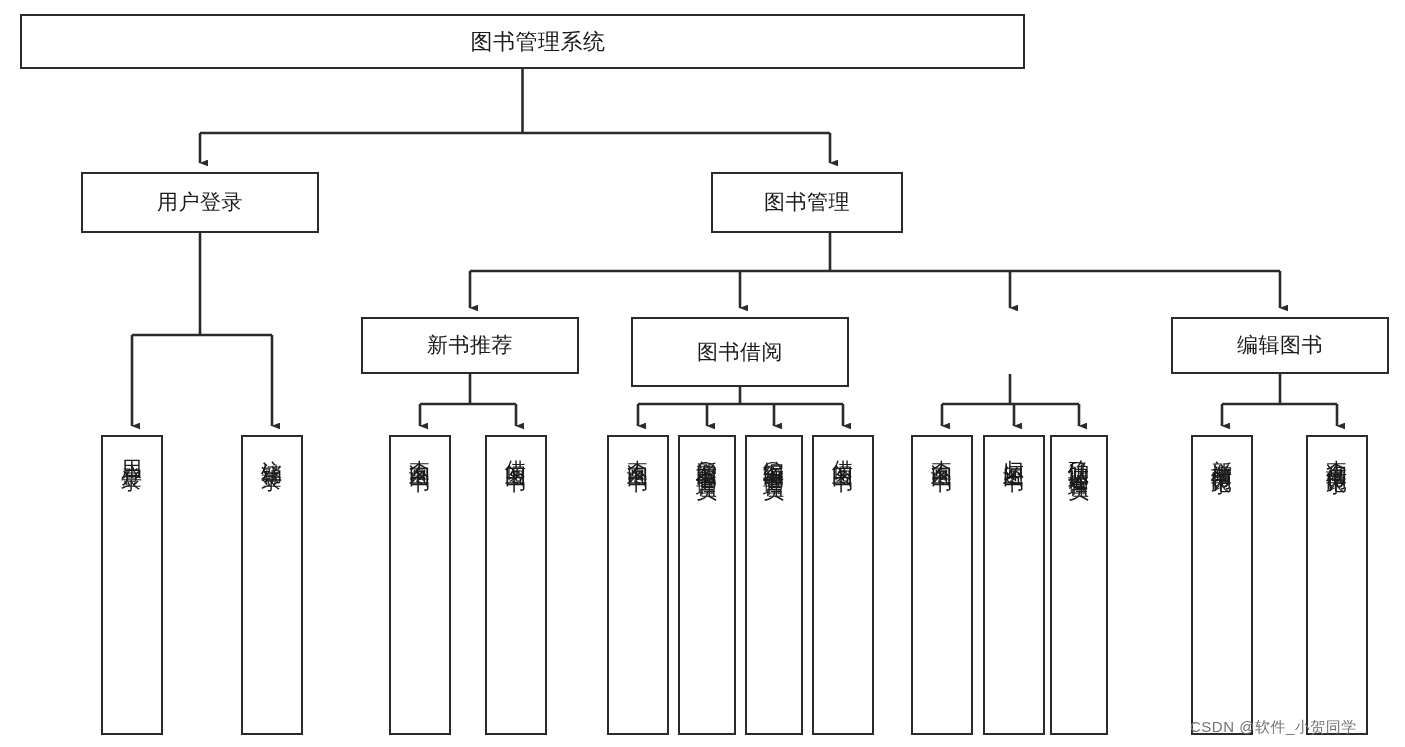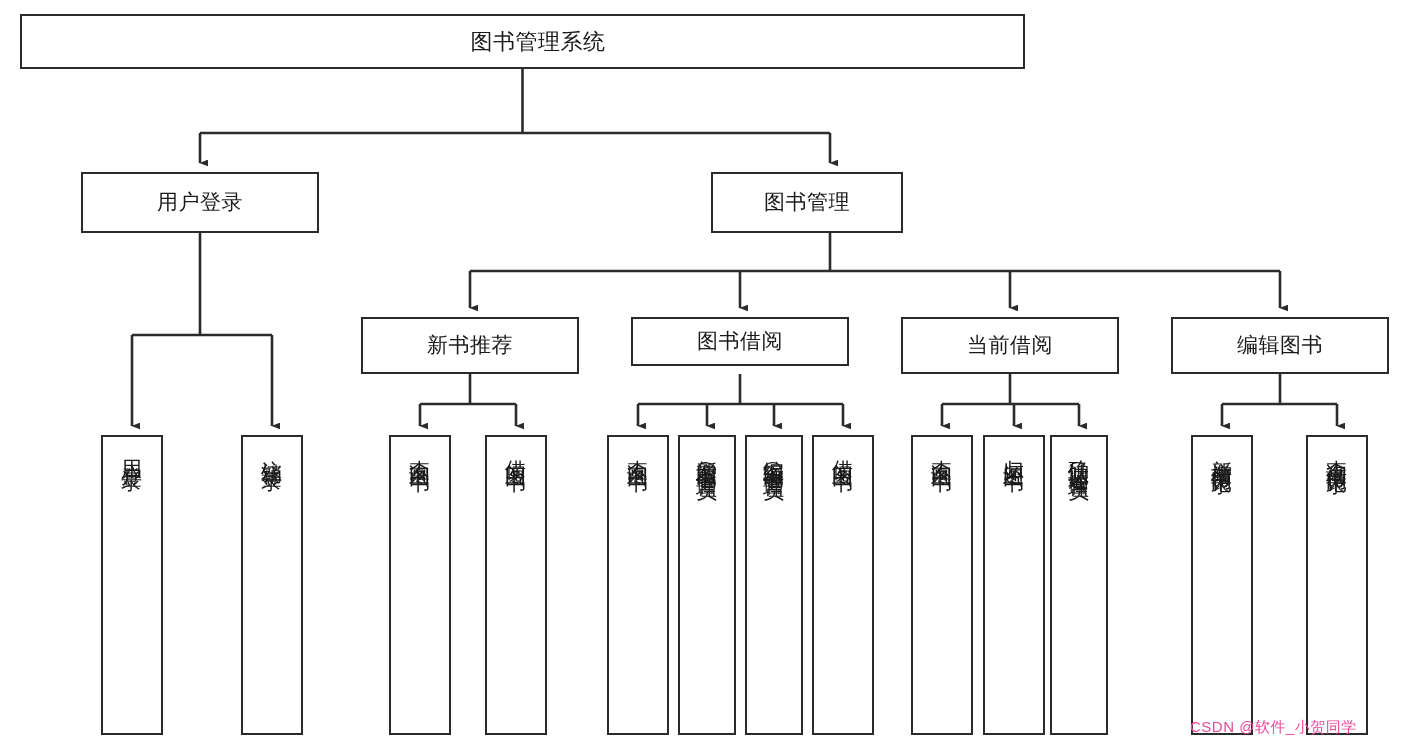--- a/index.html
+++ b/index.html
@@ -137,25 +137,22 @@
   <div class="node level2" id="n-l2-0" style="left: 81px; top: 172px; width: 238px; height: 61px;">
     <span class="node-label">用户登录</span>
   </div>
   <div class="node level2" id="n-l2-1" style="left: 711px; top: 172px; width: 192px; height: 61px;">
     <span class="node-label">图书管理</span>
   </div>
 
   <div class="node level3" id="n-l3-0" style="left: 361px; top: 317px; width: 218px; height: 57px;">
     <span class="node-label">新书推荐</span>
   </div>
-  <div class="node level3" id="n-l3-1" style="left: 631px; top: 317px; width: 218px; height: 49px;">
+  <div class="node level3" id="n-l3-1" style="left: 631px; top: 317px; width: 218px; height: 70px;">
     <span class="node-label">图书借阅</span>
-  </div>
-  <div class="node level3" id="n-l3-2" style="left: 901px; top: 317px; width: 218px; height: 57px;">
-    <span class="node-label">当前借阅</span>
   </div>
   <div class="node level3" id="n-l3-3" style="left: 1171px; top: 317px; width: 218px; height: 57px;">
     <span class="node-label">编辑图书</span>
   </div>
 
   <div class="node leaf" id="n-lf-0" style="left: 101px; top: 435px; width: 62px; height: 300px;">
     <span class="node-label">用户登录</span>
   </div>
   <div class="node leaf" id="n-lf-1" style="left: 241px; top: 435px; width: 62px; height: 300px;">
     <span class="node-label">注销登录</span>
@@ -187,15 +184,15 @@
   <div class="node leaf tall" id="n-lf-10" style="left: 1050px; top: 435px; width: 58px; height: 300px;">
     <span class="node-label">确认归还（管理员）</span>
   </div>
   <div class="node leaf tall" id="n-lf-11" style="left: 1191px; top: 435px; width: 62px; height: 300px;">
     <span class="node-label">新增借阅记录</span>
   </div>
   <div class="node leaf tall" id="n-lf-12" style="left: 1306px; top: 435px; width: 62px; height: 300px;">
     <span class="node-label">查询借阅记录</span>
   </div>
 
-  <div class="watermark" id="wm" style="left: 1190px; top: 718px; color: #ec4899;">CSDN @软件_小贺同学</div>
+  <div class="watermark" id="wm" style="left: 1190px; top: 718px; color: #737373;">CSDN @软件_小贺同学</div>
 
 </div>
 
 </body></html>

